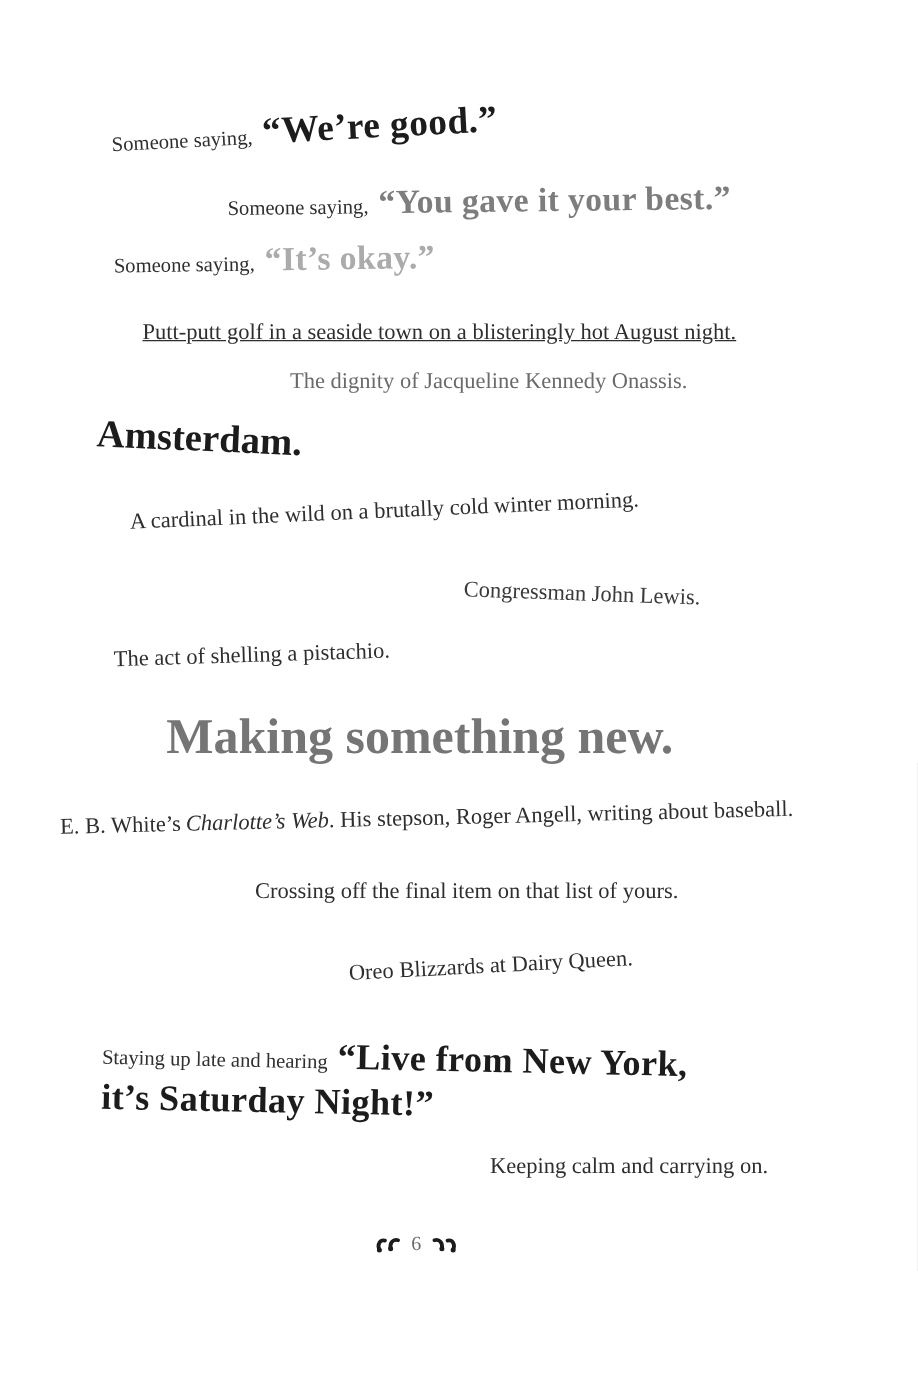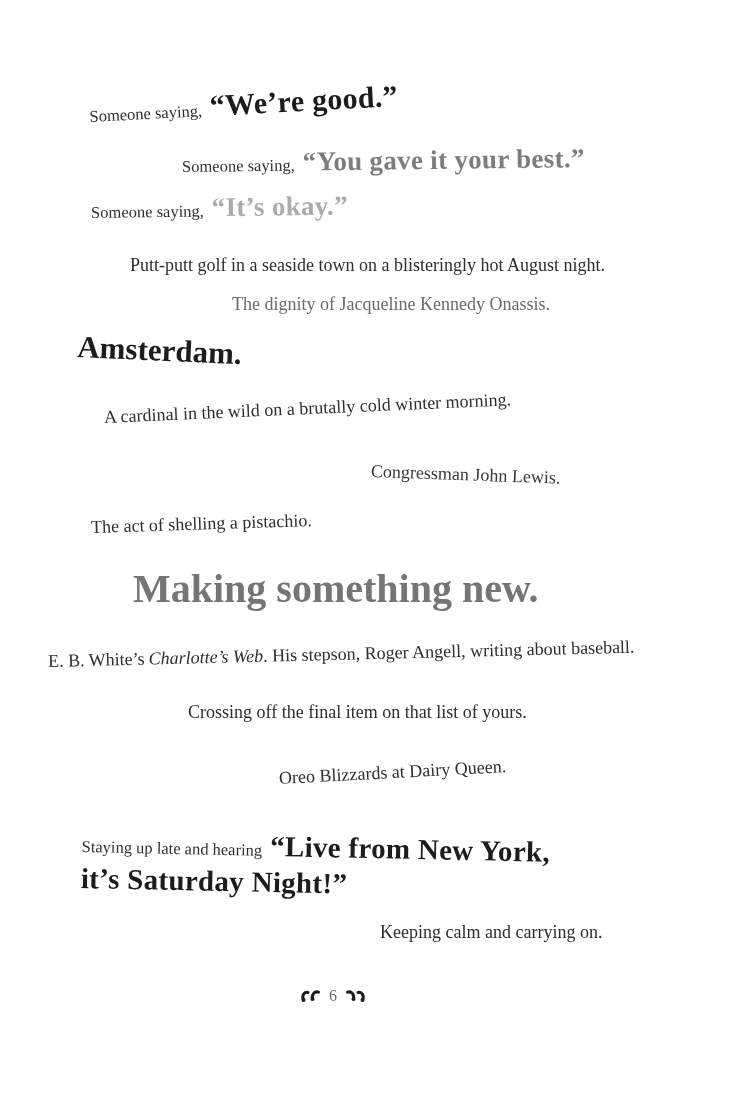--- a/index.html
+++ b/index.html
@@ -25,48 +25,48 @@
   
   .l1{left:90px;top:97px;transform:rotate(-3deg);transform-origin:0 100%;}
   .l1 .bigquote{color:#1c1c1c;}
   
   .l2{left:182px;top:150px;transform:rotate(-0.7deg);transform-origin:0 50%;}
   .l2 .bigquote{font-size:27px;color:#7d7d7d;}
   
   .l3{left:91px;top:196px;transform:rotate(-0.8deg);transform-origin:0 50%;}
   .l3 .bigquote{font-size:27px;color:#ababab;}
   
-  .l4{left:130px;top:256px;}
+  .l4{left:114px;top:256px;text-decoration:underline;}
   
   .l5{left:232px;top:295px;color:#6a6a6a;}
   
   .l6{left:77px;top:331px;font-size:31px;font-weight:700;color:#1c1c1c;
       transform:rotate(2.5deg);transform-origin:0 80%;}
   
   .l7{left:104px;top:408px;transform:rotate(-2.5deg);transform-origin:0 50%;}
   
   .l8{left:371px;top:462px;color:#3a3a3a;transform:rotate(2deg);transform-origin:0 50%;}
   
   .l9{left:91px;top:518px;transform:rotate(-1.8deg);transform-origin:0 50%;}
   
   .l10{left:133px;top:569px;font-size:40px;font-weight:700;color:#757575;}
   
   .l11{left:48px;top:652px;transform:rotate(-1.4deg);transform-origin:0 50%;}
   .l11 .pre{margin-right:4px;}
   
-  .l12{left:188px;top:703px;}
+  .l12{left:204px;top:703px;}
   
   .l13{left:279px;top:769px;transform:rotate(-3deg);transform-origin:0 50%;}
   
   .l14{left:82px;top:828px;width:575px;transform:rotate(1.2deg);transform-origin:0 0;}
   .l14 .row{white-space:nowrap;line-height:1;}
   .l14 .bigquote{font-size:29px;color:#1c1c1c;}
   .l14 .row2{margin-top:7px;}
   
-  .l15{left:380px;top:923px;}
+  .l15{left:392px;top:923px;}
 
   
   .footer{
     position:absolute;left:300px;top:988px;
     display:flex;align-items:center;gap:7px;
   }
   .pagenum{font-size:16px;color:#6a6a6a;line-height:1;}
   .fleuron{display:block;}
 </style>
 </head>

